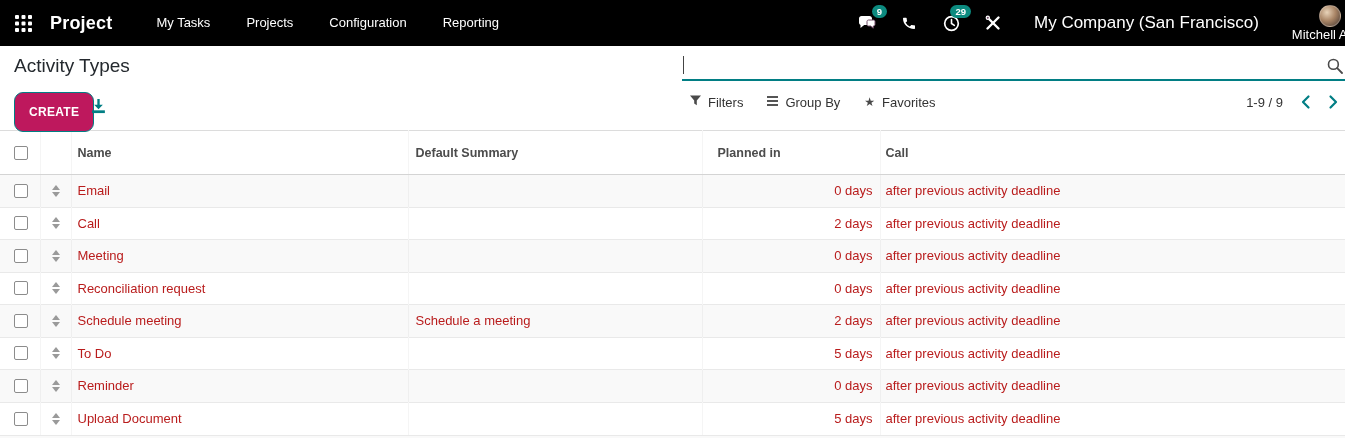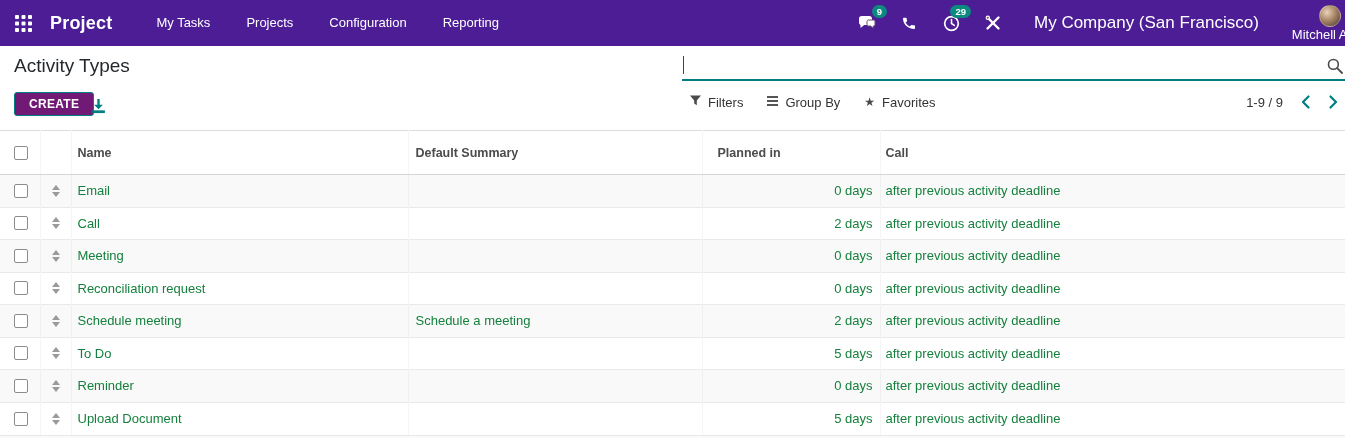--- a/index.html
+++ b/index.html
@@ -1,20 +1,20 @@
 <!DOCTYPE html>
 <html><head>
 <meta charset="utf-8">
 <style>
   * { box-sizing: border-box; margin: 0; padding: 0; }
   html, body { width: 1345px; height: 441px; overflow: hidden; }
   body { font-family: "Liberation Sans", sans-serif; background: #fff; position: relative; }
 
   
-  .navbar { position: relative; height: 46px; background: #4c1d95; display: flex; align-items: center; color: #fff; white-space: nowrap; }
+  .navbar { position: relative; height: 46px; background: #000000; display: flex; align-items: center; color: #fff; white-space: nowrap; }
   .apps-btn { margin-left: 13px; width: 20px; height: 20px; display: flex; align-items: center; justify-content: center; cursor: pointer; }
   .brand { font-size: 18px; font-weight: 700; margin-left: 17px; letter-spacing: .2px; cursor: pointer; }
   .nav-menu { display: flex; margin-left: 26px; height: 46px; }
   .nav-item { font-size: 13px; padding: 0 18px; line-height: 46px; cursor: pointer; }
   .nav-right { position: absolute; left: 846px; top: 0; height: 46px; display: flex; align-items: center; }
   .systray-item { position: relative; width: 42px; height: 46px; display: flex; align-items: center; justify-content: center; cursor: pointer; }
   .badge { position: absolute; top: 5px; right: 1px; background: #0c8a7f; color: #fff; font-size: 9.5px; font-weight: 700; border-radius: 8px; padding: 1.5px 5px; line-height: 1.1; }
   .company-name { font-size: 17px; margin-left: 20px; cursor: pointer; }
   .user-zone { display: flex; align-items: center; margin-left: 26px; cursor: pointer; flex-direction: column; }
   .avatar { width: 22px; height: 22px; border-radius: 50%; background: radial-gradient(circle at 35% 32%, #e8d3b9, #a98566 45%, #6f5847 75%, #4d3d31); border: 1px solid rgba(255,255,255,.25); }
@@ -22,38 +22,38 @@
 
   
   .control-panel { position: relative; height: 84px; }
   .page-title { position: absolute; left: 14px; top: 9px; font-size: 19px; color: #24292e; font-weight: 400; }
   .search-box { position: absolute; left: 682px; top: 5px; width: 663px; height: 30px; border-bottom: 2px solid #017e84; }
   .search-input { position: absolute; left: 2px; top: 0; width: 630px; height: 28px; border: none; outline: none; font-size: 13px; font-family: "Liberation Sans", sans-serif; color: #333; background: transparent; }
   .search-input::placeholder { color: #afafaf; }
   .search-caret { position: absolute; left: 1px; top: 5px; width: 1px; height: 18px; background: #444; }
   .search-icon { position: absolute; right: 2px; top: 7px; }
 
-  .create-btn { position: absolute; left: 14px; top: 46px; height: 24px; padding: 0 14px; background: #701a75; color: #fff; border: 1px solid #017e84; border-radius: 3px; font-size: 12px; font-weight: 700; font-family: "Liberation Sans", sans-serif; letter-spacing: .3px; cursor: pointer; }
+  .create-btn { position: absolute; left: 14px; top: 46px; height: 40px; padding: 0 14px; background: #be185d; color: #fff; border: 1px solid #017e84; border-radius: 9px; font-size: 12px; font-weight: 700; font-family: "Liberation Sans", sans-serif; letter-spacing: .3px; cursor: pointer; }
   .export-btn { position: absolute; left: 90px; top: 52px; width: 18px; height: 18px; cursor: pointer; }
 
   .filter-controls { position: absolute; left: 690px; top: 49px; display: flex; align-items: center; font-size: 13px; color: #333; }
   .fc-item { display: flex; align-items: flex-start; margin-right: 24px; cursor: pointer; }
   .fc-item .fc-ico { margin-right: 7px; display: inline-flex; }
   .groupby-ico { display: inline-flex; flex-direction: column; justify-content: center; }
   .groupby-ico i { display: block; width: 11px; height: 2px; background: #555; margin: 1.1px 0; }
   .star-glyph { font-size: 12px; color: #494949; font-style: normal; }
 
   .pager { position: absolute; right: 62px; top: 49px; font-size: 13px; color: #333; }
   .pager-prev { position: absolute; right: 31px; top: 48px; cursor: pointer; }
   .pager-next { position: absolute; right: 4px; top: 48px; cursor: pointer; }
 
   
   table.listview { width: 1345px; border-collapse: collapse; table-layout: fixed; border-top: 1px solid #dcdcdc; }
   .listview th { height: 44px; border-bottom: 1px solid #d4d4d4; font-size: 12.5px; font-weight: 700; color: #4c4c4c; text-align: left; vertical-align: middle; }
-  .listview td { height: 32.5px; font-size: 13px; color: #15803d; vertical-align: middle; border-top: 1px solid #e9e9e9; }
+  .listview td { height: 32.5px; font-size: 13px; color: #b91c1c; vertical-align: middle; border-top: 1px solid #e9e9e9; }
   .listview tbody tr:first-child td { border-top: none; }
   .listview tbody tr:nth-child(odd) { background: #f9f9f9; }
   .listview th + th, .listview td + td { border-left: 1px solid rgba(0,0,0,.04); }
   .c-check { padding-left: 14px; }
   .c-name-h, .c-name { padding-left: 6px; }
   .c-summary-h, .c-summary { padding-left: 7px; }
   .c-planned-h { padding-left: 15px; }
   .c-planned { text-align: right; padding-right: 7px; }
   .c-type-h, .c-type { padding-left: 5px; }
   .cb { width: 14px; height: 14px; border: 1px solid #8c8c8c; border-radius: 2px; background: #fff; cursor: pointer; }

